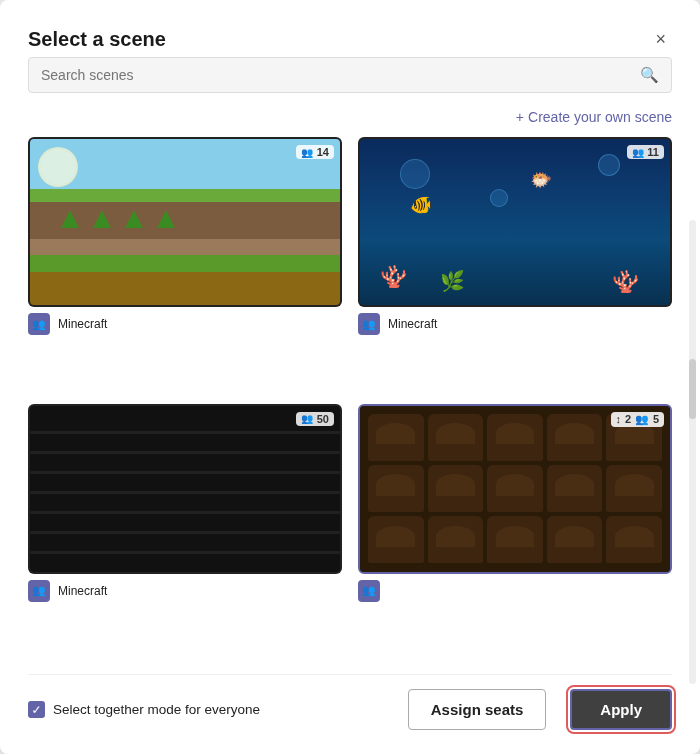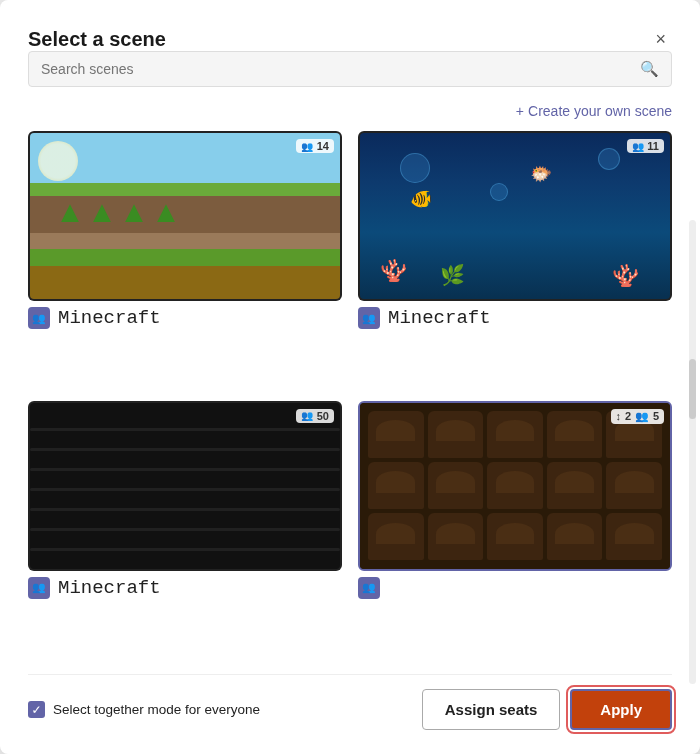--- a/index.html
+++ b/index.html
@@ -19,20 +19,21 @@
       box-shadow: 0 4px 32px rgba(0,0,0,0.18);
       padding: 28px 28px 24px 28px;
       position: relative;
       display: flex;
       flex-direction: column;
     }
     .dialog-header {
       display: flex;
       justify-content: space-between;
       align-items: flex-start;
+      margin-bottom: 6px;
     }
     .dialog-title {
       font-size: 20px;
       font-weight: 700;
       color: #1a1a1a;
     }
     .close-btn {
       background: none;
       border: none;
       cursor: pointer;
@@ -241,24 +242,23 @@
       background: #6264a7;
       border-radius: 4px;
       display: flex;
       align-items: center;
       justify-content: center;
       color: #fff;
       font-size: 11px;
       flex-shrink: 0;
     }
     .scene-name {
-      font-size: 19px;
+      font-size: 12px;
       color: #222;
       font-weight: 400;
-      font-family: Liberation Mono, monospace;
     }
     .footer {
       display: flex;
       align-items: center;
       justify-content: space-between;
       padding-top: 14px;
       border-top: 1px solid #eee;
       margin-top: 4px;
     }
     .together-mode {
@@ -276,34 +276,34 @@
       display: flex;
       align-items: center;
       justify-content: center;
       color: #fff;
       font-size: 12px;
       flex-shrink: 0;
       cursor: pointer;
     }
     .footer-actions {
       display: flex;
-      gap: 10px;
+      gap: 24px;
     }
     .assign-btn {
       background: #fff;
       border: 1.5px solid #aaa;
       border-radius: 4px;
       font-size: 15px;
       font-weight: 600;
       color: #222;
       padding: 10px 22px;
       cursor: pointer;
     }
     .apply-btn {
-      background: #c2410c;
+      background: #404040;
       border: 2px solid #6264a7;
       border-radius: 4px;
       font-size: 15px;
       font-weight: 600;
       color: #fff;
       padding: 10px 28px;
       cursor: pointer;
       outline: 2.5px solid #e05c5c;
       outline-offset: 2px;
     }

